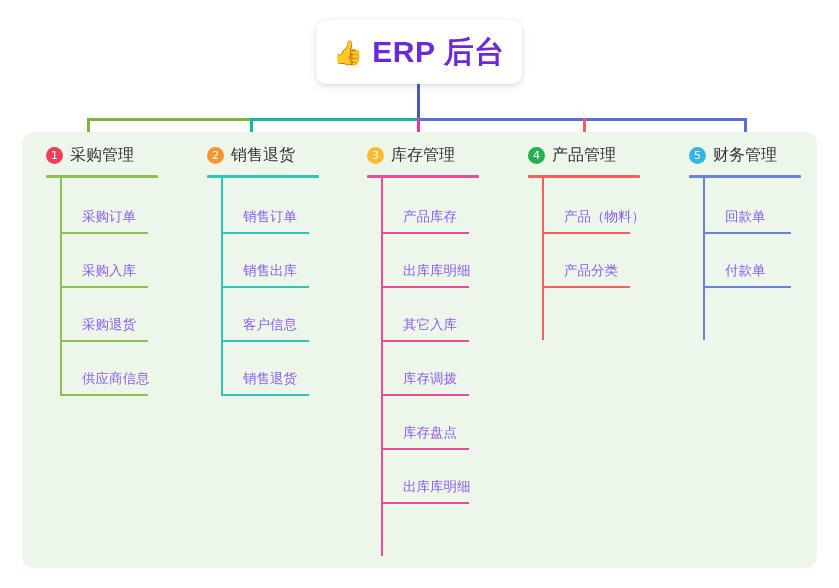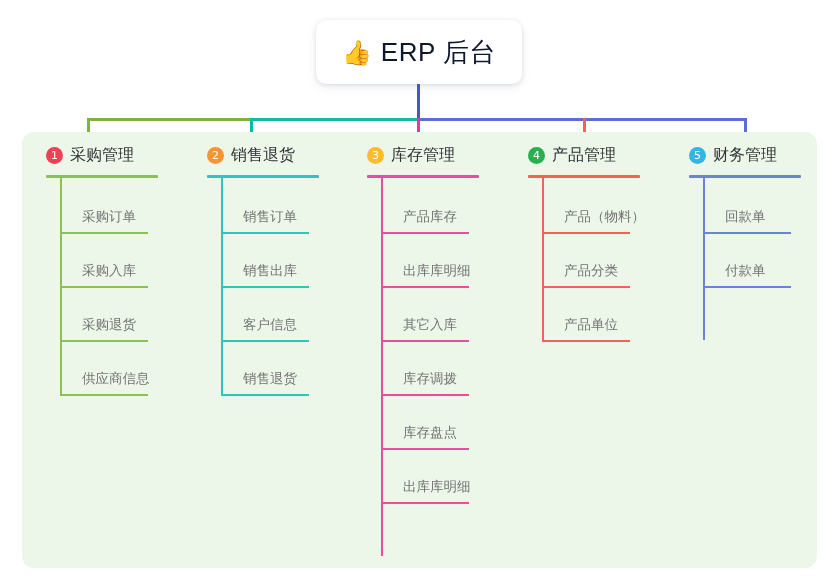--- a/index.html
+++ b/index.html
@@ -32,24 +32,25 @@
     gap: 9px;
     box-sizing: border-box;
   }
   #root-card .thumb {
     font-size: 24px;
     line-height: 1;
     display: inline-block;
     transform: translateY(1px);
   }
   #root-card .root-title {
-    font-size: 26px;
-    color: #0f172a;
+    font-size: 30px;
+    color: #6d28d9;
     letter-spacing: 0.5px;
     white-space: nowrap;
+    font-weight: bold;
   }
 
   
   .conn {
     position: absolute;
   }
   .v { width: 3px; }
   .h { height: 3px; }
 
   
@@ -117,21 +118,21 @@
   .item {
     position: relative;
     height: 54px;
     box-sizing: border-box;
   }
   .item-label {
     position: absolute;
     left: 22px;
     bottom: 8px;
     font-size: 13.5px;
-    color: #737373;
+    color: #8b5cf6;
     white-space: nowrap;
   }
   .item-rule {
     position: absolute;
     left: 0;
     bottom: 0;
     width: 88px;
     height: 2px;
   }
 </style>
@@ -251,24 +252,20 @@
       <div class="items">
         <div class="spine" style="background: rgb(244, 97, 92); height: 162px;"></div>
         <div class="item">
           <span class="item-label">产品（物料）</span>
           <div class="item-rule" style="background: rgb(244, 97, 92);"></div>
         </div>
         <div class="item">
           <span class="item-label">产品分类</span>
           <div class="item-rule" style="background: rgb(244, 97, 92);"></div>
         </div>
-        <div class="item">
-          <span class="item-label">产品单位</span>
-          <div class="item-rule" style="background: rgb(244, 97, 92);"></div>
-        </div>
       </div>
     </div>
     <div class="column" style="left: 655px;">
       <div class="col-head">
         <span class="badge" style="background: rgb(51, 181, 229);">5</span>
         <span class="col-title">财务管理</span>
         <div class="head-rule" style="background: rgb(107, 130, 216);"></div>
       </div>
       <div class="items">
         <div class="spine" style="background: rgb(107, 130, 216); height: 162px;"></div>

